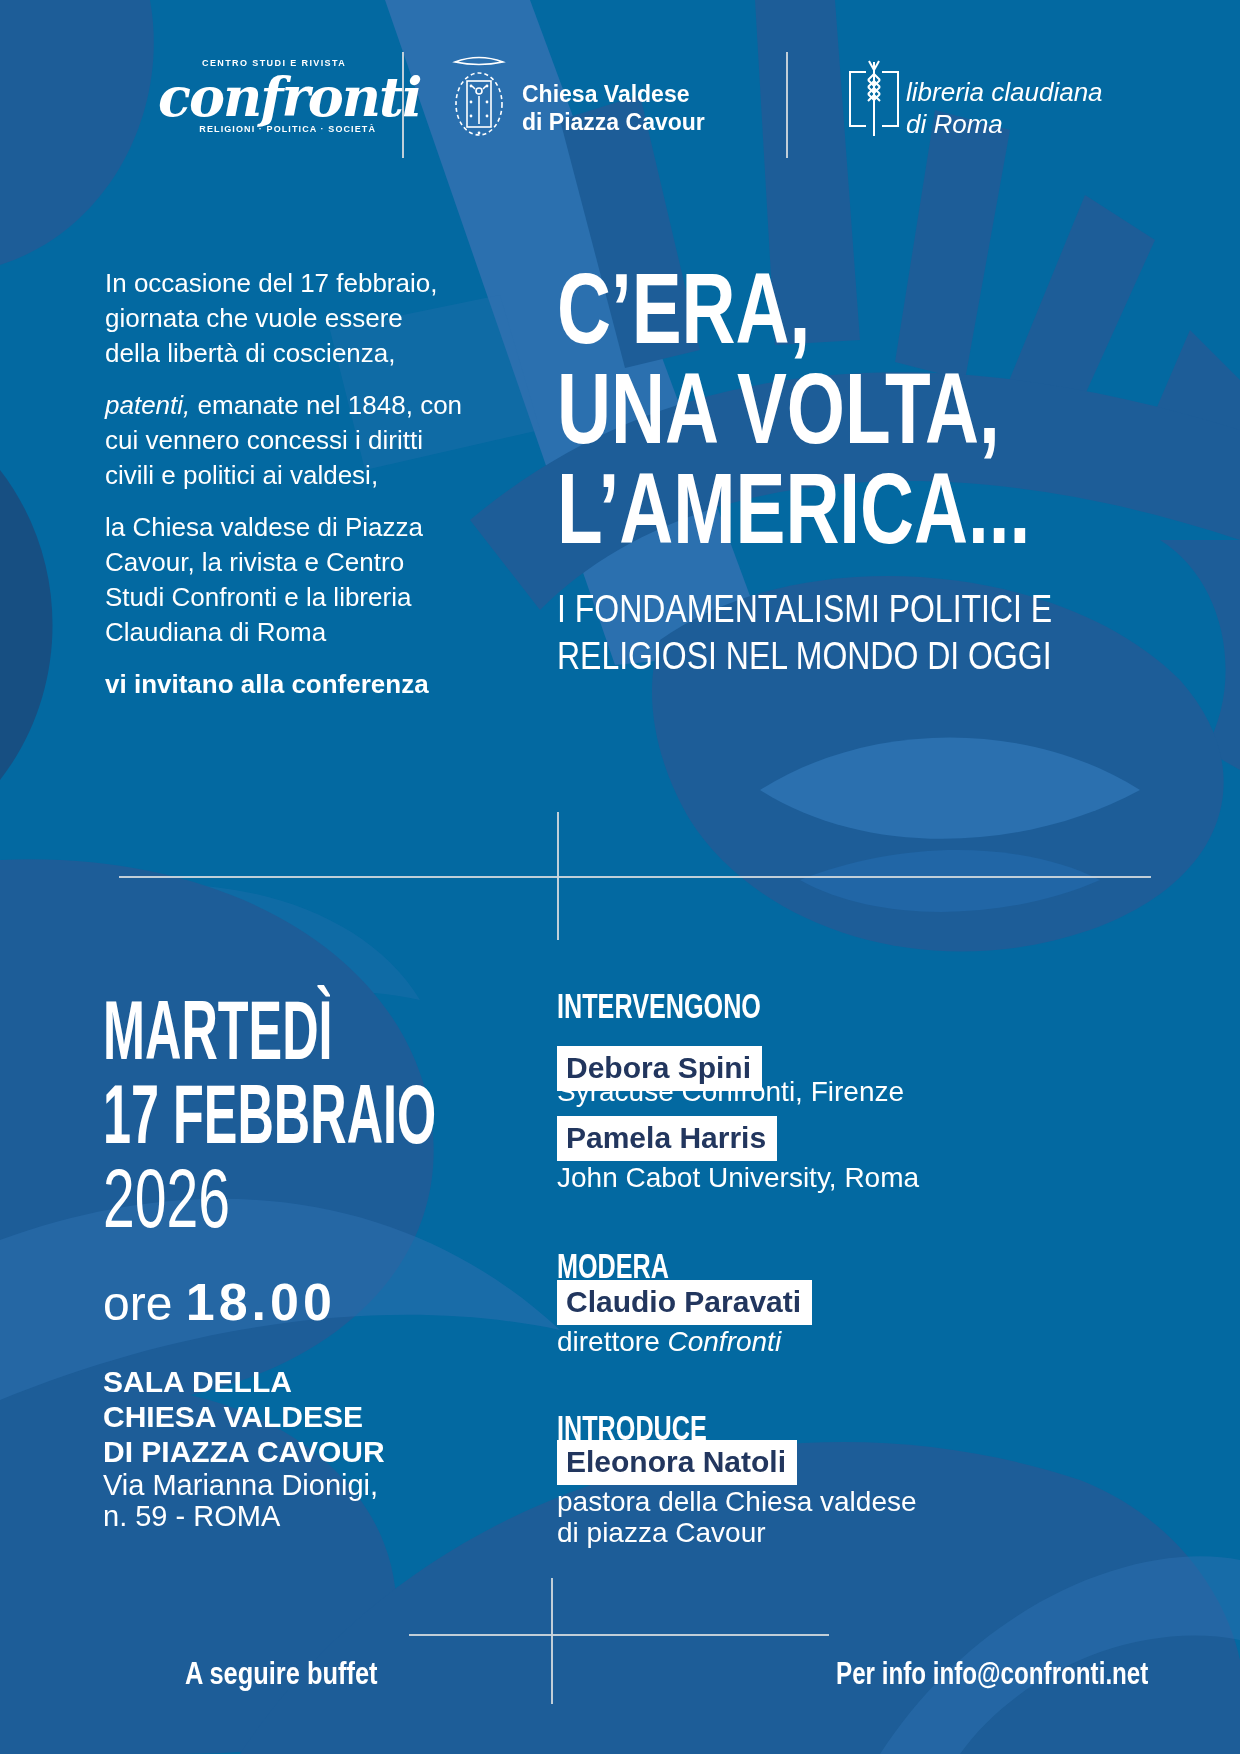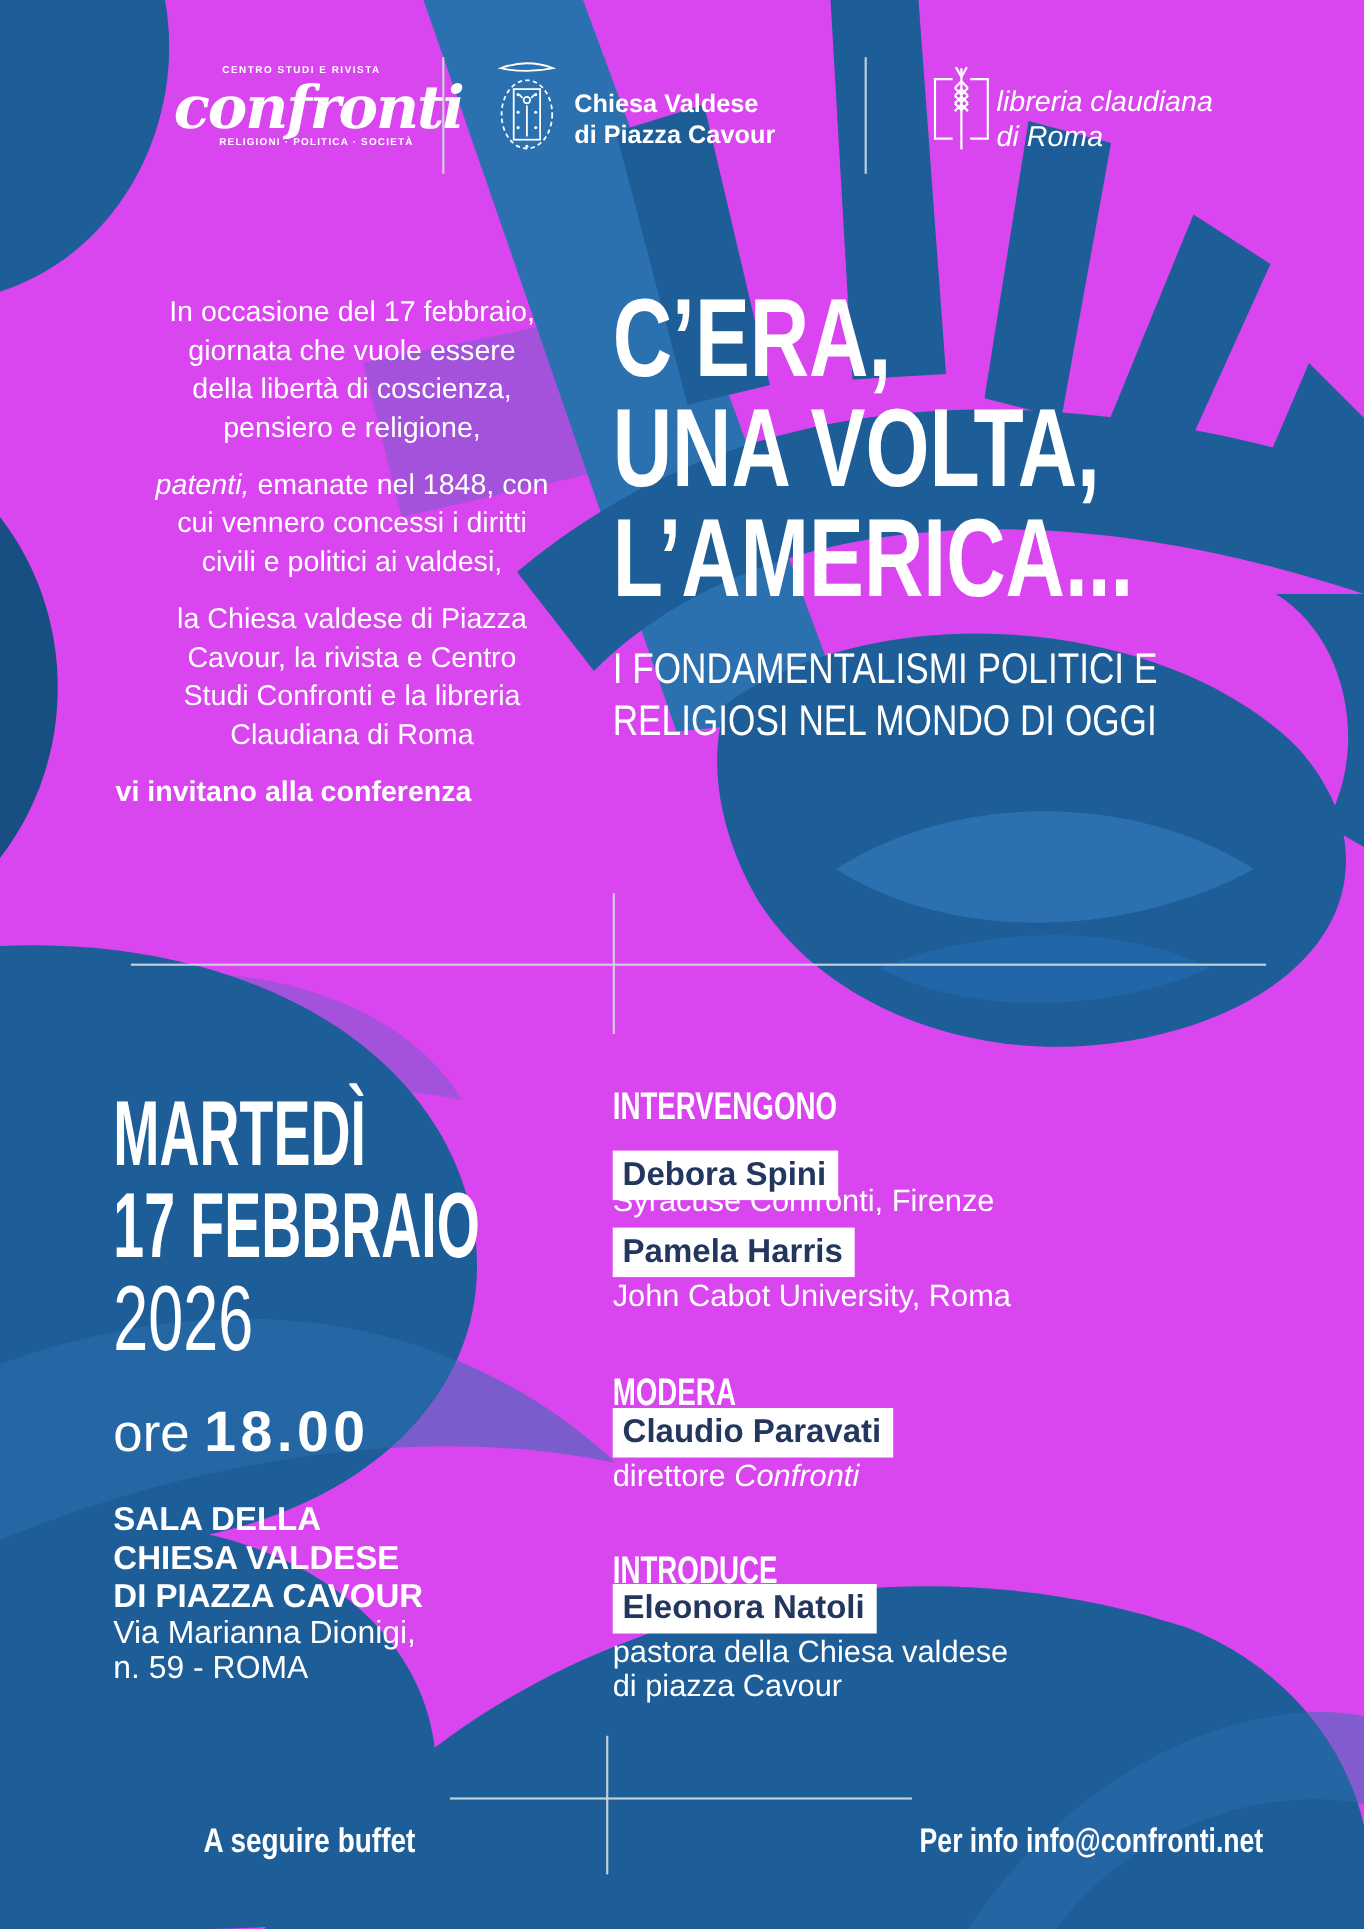--- a/index.html
+++ b/index.html
@@ -1,38 +1,38 @@
 <!DOCTYPE html>
 <html><head>
 <meta charset="utf-8">
 <style>
   html,body{margin:0;padding:0;background:#0e3a63;}
   .poster{
     position:relative;width:1240px;height:1754px;overflow:hidden;
-    background:#d946ef;color:#ffffff;
+    background:#0369a1;color:#ffffff;
     font-family:"Liberation Sans",sans-serif;
   }
   .bg{position:absolute;left:0;top:0;width:1240px;height:1754px;display:block;}
   .abs{position:absolute;}
   .hairline{position:absolute;background:#cfd8dd;opacity:.92;}
 
   
   .cond{display:inline-block;white-space:nowrap;transform-origin:0 50%;font-weight:700;}
 
   
   .lc-top{font-size:9px;font-weight:700;letter-spacing:1.4px;margin-left:44px;}
   .lc-script{font-family:"DejaVu Serif",serif;font-style:italic;font-weight:700;
              font-size:54px;line-height:58px;letter-spacing:-2px;}
   .lc-bottom{font-size:9px;font-weight:700;letter-spacing:1.1px;text-align:right;margin-top:-2px;}
   .chiesa-text{font-size:23px;font-weight:700;line-height:28px;}
   .libreria-text{font-size:26px;font-style:italic;line-height:32px;font-weight:400;}
 
   
   .intro{left:105px;top:266px;width:430px;font-size:26px;line-height:35px;}
-  .intro .para{margin:0 0 17px 0;text-align:center;}
+  .intro .para{margin:0 0 17px 0;}
   .intro em{font-style:italic;}
   .intro .invite{font-weight:700;}
 
   
   .title{left:557px;top:258px;}
   .title .tline{height:100px;line-height:100px;}
   .title .cond{font-size:101px;transform:scaleX(.74);letter-spacing:0;}
   .subtitle{left:557px;top:585px;}
   .subtitle .sline{height:47px;line-height:47px;}
   .subtitle .cond{font-size:39px;font-weight:400;transform:scaleX(.82);}
@@ -137,21 +137,20 @@
   <div class="abs libreria-text" style="left:906px;top:76px;">
     <div>libreria claudiana</div>
     <div>di Roma</div>
   </div>
 
   <div class="abs intro">
     <div class="para">
       <div>In occasione del 17 febbraio,</div>
       <div>giornata che vuole essere</div>
       <div>della libertà di coscienza,</div>
-      <div>pensiero e religione,</div>
     </div>
     <div class="para">
       <div><em>patenti,</em><span> emanate nel 1848, con</span></div>
       <div>cui vennero concessi i diritti</div>
       <div>civili e politici ai valdesi,</div>
     </div>
     <div class="para">
       <div>la Chiesa valdese di Piazza</div>
       <div>Cavour, la rivista e Centro</div>
       <div>Studi Confronti e la libreria</div>

